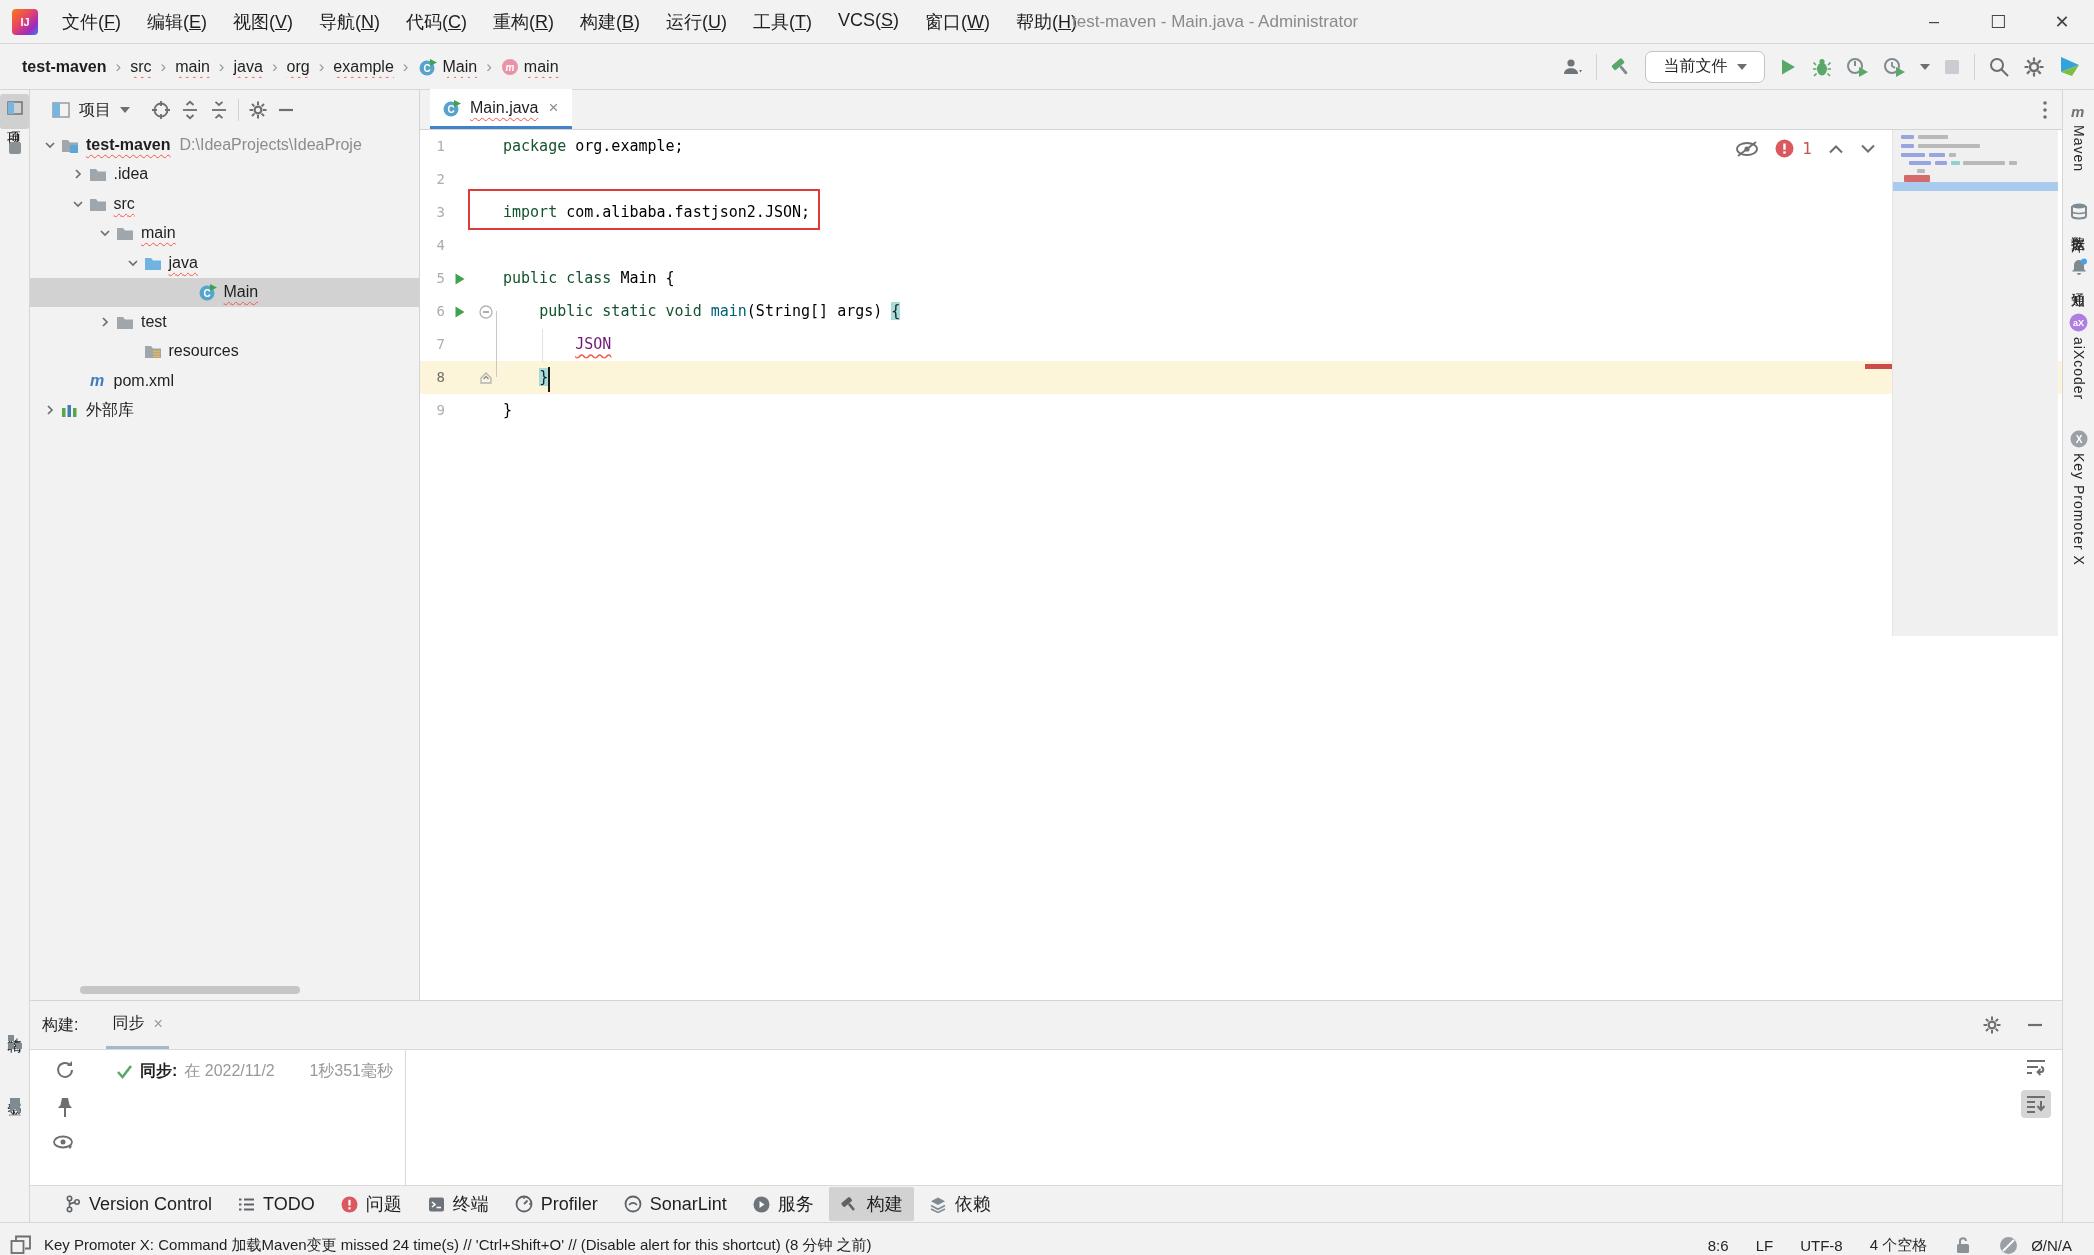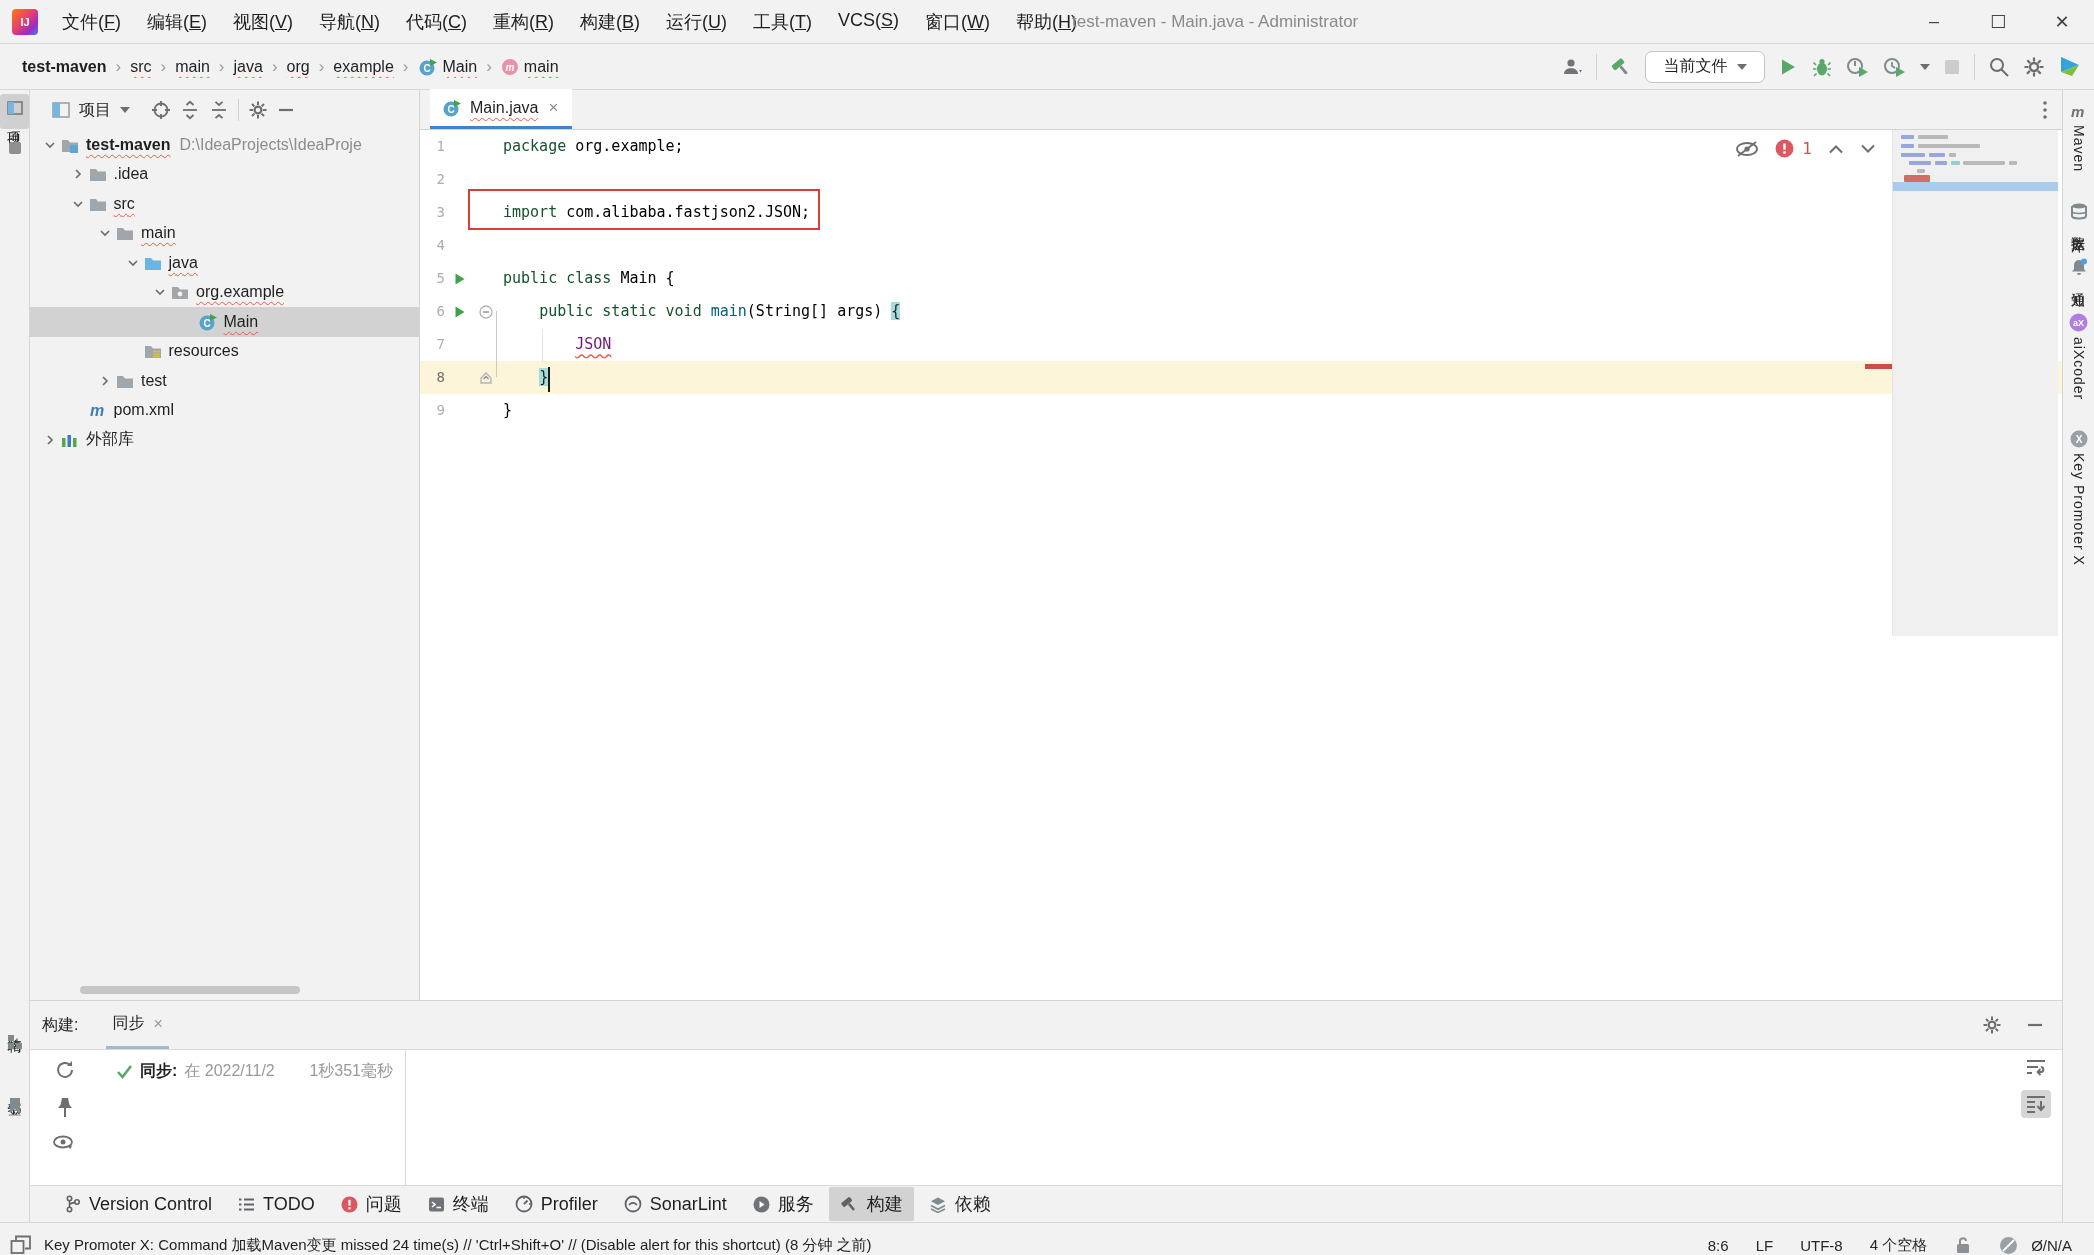--- a/index.html
+++ b/index.html
@@ -415,67 +415,53 @@
                     <path d="M3 5l4 4 4-4" fill="none" stroke="#6e6e6e" stroke-width="1.7"></path>
                   </svg>
                 </span>
                 <span class="t-ico">
                   <svg width="18" height="16">
                     <path d="M1 3h6l2 2.5h8V15H1z" fill="#6fb3e0"></path>
                   </svg>
                 </span>
                 <span class="sq">java</span>
               </div>
-              <div class="trow" style="padding-left: 120px;">
-                <span class="t-chev">
-                  <svg width="14" height="14">
-                    <path d="M3 5l4 4 4-4" fill="none" stroke="#6e6e6e" stroke-width="1.7"></path>
-                  </svg>
-                </span>
-                <span class="t-ico">
-                  <svg width="18" height="16">
-                    <path d="M1 3h6l2 2.5h8V15H1z" fill="#9fa7ad"></path>
-                    <circle cx="9" cy="10" r="2.4" fill="#f2f2f2"></circle>
-                  </svg>
-                </span>
-                <span class="sq">org.example</span>
-              </div>
               <div class="trow selected" style="padding-left: 147.5px;">
                 <span class="t-chev"></span>
                 <span class="t-ico">
                   <svg width="20" height="18">
                     <circle cx="9" cy="10" r="7.5" fill="#56a4cc"></circle>
                     <text x="9" y="14" text-anchor="middle" font-size="10" font-weight="bold" fill="#fff">C</text>
                     <path d="M12 1l7 3.5-7 3.5z" fill="#3fa34d"></path>
                   </svg>
                 </span>
                 <span class="sq">Main</span>
               </div>
+              <div class="trow" style="padding-left: 65px;">
+                <span class="t-chev">
+                  <svg width="14" height="14">
+                    <path d="M5 3l4 4-4 4" fill="none" stroke="#6e6e6e" stroke-width="1.7"></path>
+                  </svg>
+                </span>
+                <span class="t-ico">
+                  <svg width="18" height="16">
+                    <path d="M1 3h6l2 2.5h8V15H1z" fill="#9fa7ad"></path>
+                  </svg>
+                </span>
+                <span>test</span>
+              </div>
               <div class="trow" style="padding-left: 92.5px;">
                 <span class="t-chev"></span>
                 <span class="t-ico">
                   <svg width="18" height="16">
                     <path d="M1 3h6l2 2.5h8V15H1z" fill="#9fa7ad"></path>
                     <path d="M9 8.5h7M9 11h7M9 13.5h7" stroke="#e8b84b" stroke-width="1.6"></path>
                   </svg>
                 </span>
                 <span>resources</span>
-              </div>
-              <div class="trow" style="padding-left: 65px;">
-                <span class="t-chev">
-                  <svg width="14" height="14">
-                    <path d="M5 3l4 4-4 4" fill="none" stroke="#6e6e6e" stroke-width="1.7"></path>
-                  </svg>
-                </span>
-                <span class="t-ico">
-                  <svg width="18" height="16">
-                    <path d="M1 3h6l2 2.5h8V15H1z" fill="#9fa7ad"></path>
-                  </svg>
-                </span>
-                <span>test</span>
               </div>
               <div class="trow" style="padding-left: 37.5px;">
                 <span class="t-chev"></span>
                 <span class="t-ico">
                   <svg width="18" height="17">
                     <text x="1" y="14" font-size="16" font-weight="bold" font-style="italic" fill="#3d7dbd">m</text>
                   </svg>
                 </span>
                 <span>pom.xml</span>
               </div>

